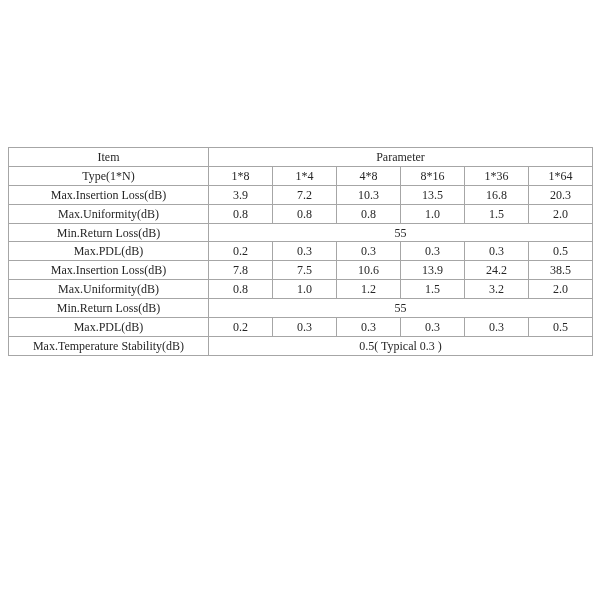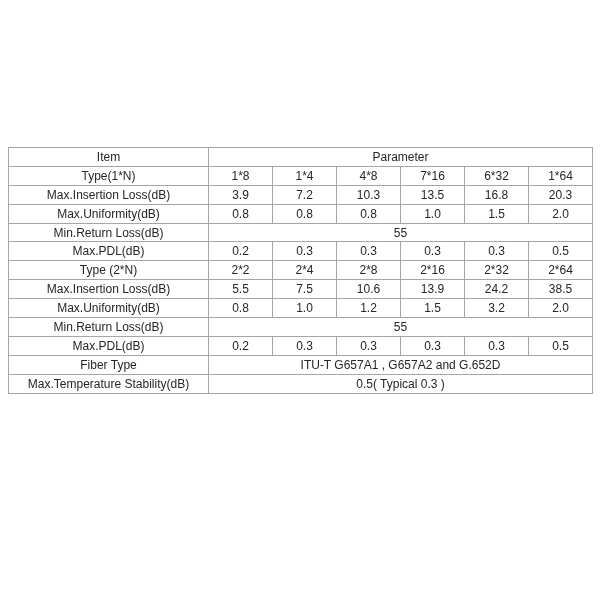--- a/index.html
+++ b/index.html
@@ -11,20 +11,21 @@
     overflow: hidden;
   }
   table.spec-table {
     position: absolute;
     left: 8px; top: 147px;
     width: 585px;
     border-collapse: collapse;
     table-layout: fixed;
     font-size: 12px;
     color: #262626;
+    font-family: Liberation Serif, serif;
   }
   table.spec-table td {
     border: 1px solid #a6a6a6;
     height: 17.9px;
     padding: 0 2px;
     text-align: center;
     vertical-align: middle;
     line-height: 1;
     white-space: nowrap;
     overflow: hidden;
@@ -50,22 +51,22 @@
       <td>Item</td>
       <td colspan="6">Parameter</td>
     </tr>
 
 
     <tr>
       <td>Type(1*N)</td>
       <td>1*8</td>
       <td>1*4</td>
       <td>4*8</td>
-      <td>7*16</td>
-      <td>6*32</td>
+      <td>8*16</td>
+      <td>1*36</td>
       <td>1*64</td>
     </tr>
 
     <tr>
       <td>Max.Insertion Loss(dB)</td>
       <td>3.9</td>
       <td>7.2</td>
       <td>10.3</td>
       <td>13.5</td>
       <td>16.8</td>
@@ -90,33 +91,24 @@
     <tr>
       <td>Max.PDL(dB)</td>
       <td>0.2</td>
       <td>0.3</td>
       <td>0.3</td>
       <td>0.3</td>
       <td>0.3</td>
       <td>0.5</td>
     </tr>
 
-    <tr>
-      <td>Type (2*N)</td>
-      <td>2*2</td>
-      <td>2*4</td>
-      <td>2*8</td>
-      <td>2*16</td>
-      <td>2*32</td>
-      <td>2*64</td>
-    </tr>
 
     <tr>
       <td>Max.Insertion Loss(dB)</td>
-      <td>5.5</td>
+      <td>7.8</td>
       <td>7.5</td>
       <td>10.6</td>
       <td>13.9</td>
       <td>24.2</td>
       <td>38.5</td>
     </tr>
 
     <tr>
       <td>Max.Uniformity(dB)</td>
       <td>0.8</td>
@@ -135,24 +127,20 @@
     <tr>
       <td>Max.PDL(dB)</td>
       <td>0.2</td>
       <td>0.3</td>
       <td>0.3</td>
       <td>0.3</td>
       <td>0.3</td>
       <td>0.5</td>
     </tr>
 
-    <tr>
-      <td>Fiber Type</td>
-      <td colspan="6">ITU-T G657A1 , G657A2 and G.652D</td>
-    </tr>
 
     <tr>
       <td>Max.Temperature Stability(dB)</td>
       <td colspan="6">0.5( Typical 0.3 )</td>
     </tr>
 
 
   </tbody>
 </table>
 

